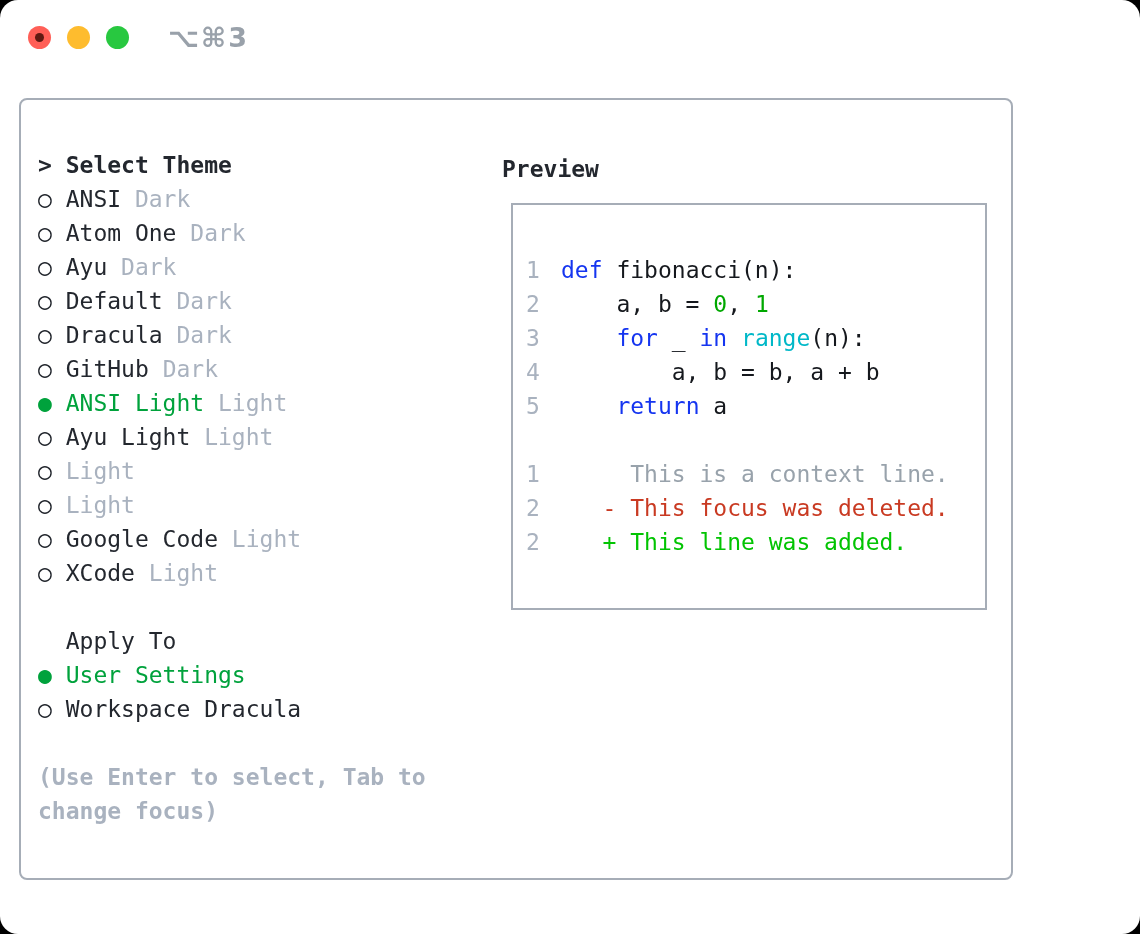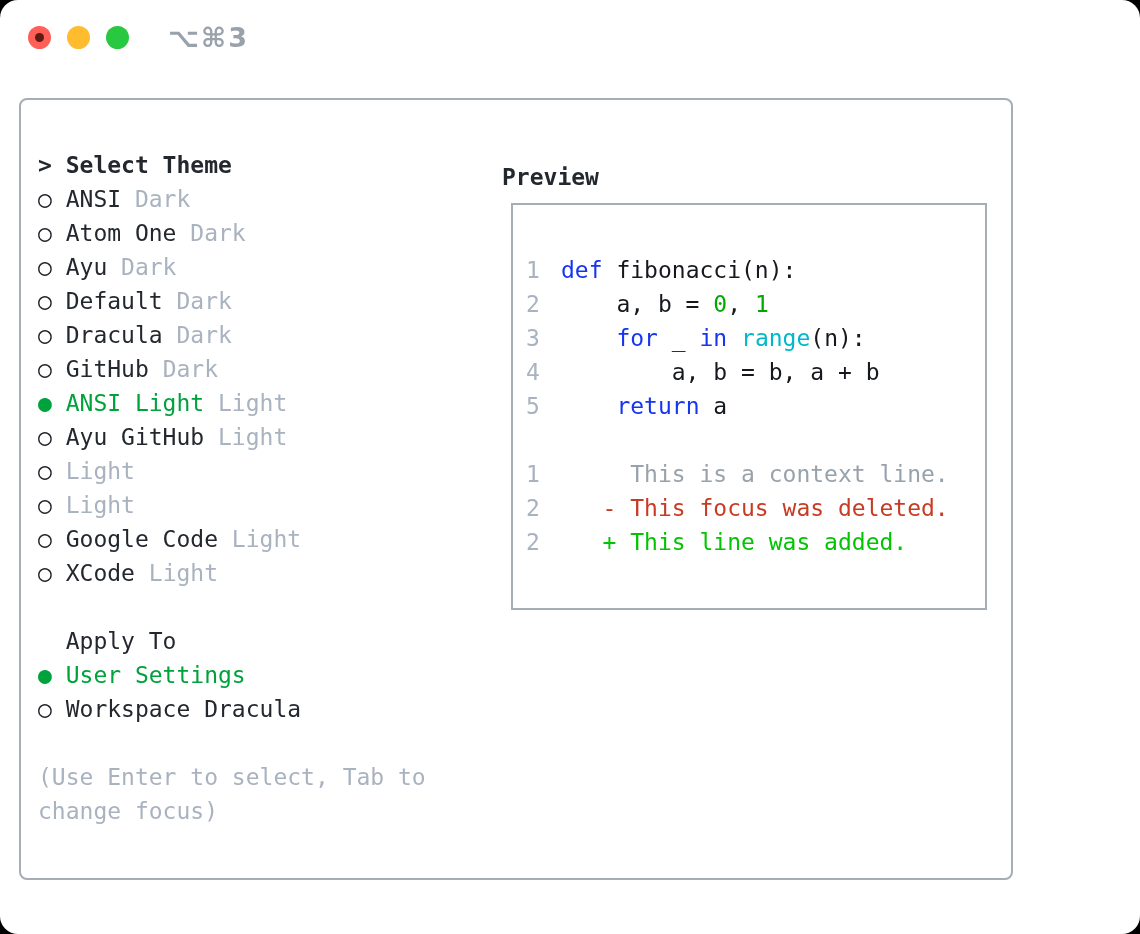--- a/index.html
+++ b/index.html
@@ -28,24 +28,24 @@
   }
   
   .theme-pane{position:absolute;left:17px;top:48px;font-size:23px;color:var(--text);}
   .row{display:flex;column-gap:1ch;white-space:pre;line-height:34px;height:34px;}
   .marker{width:1ch;flex:none;color:var(--text);}
   .heading .marker,.heading .name{font-weight:bold;}
   .name{color:var(--text);}
   .variant{color:var(--muted);}
   .row.selected .marker,.row.selected .name{color:var(--green);}
   .spacer{height:34px;}
-  .help{color:var(--muted);line-height:34px;height:34px;white-space:pre;}
+  .help{color:var(--muted);line-height:34px;height:34px;white-space:pre;font-weight:bold;}
   
   .preview-title{
-    position:absolute;left:481px;top:60px;font-size:23px;font-weight:bold;
+    position:absolute;left:481px;top:52px;font-size:23px;font-weight:bold;
     line-height:34px;color:var(--text);
   }
   .preview-box{
     position:absolute;left:490px;top:103px;width:476px;height:407px;
     border:2px solid var(--border);box-sizing:border-box;
     padding:48px 0 0 13px;overflow:hidden;
   }
   .codeline{display:flex;white-space:pre;line-height:34px;height:34px;font-size:23px;}
   .ln{width:35px;flex:none;color:var(--muted);}
   .plain{color:var(--code_text);}
@@ -105,21 +105,21 @@
         <span class="name">GitHub</span>
         <span class="variant">Dark</span>
       </div>
       <div class="row item selected">
         <span class="marker">●</span>
         <span class="name">ANSI Light</span>
         <span class="variant">Light</span>
       </div>
       <div class="row item">
         <span class="marker">○</span>
-        <span class="name">Ayu GitHub</span>
+        <span class="name">Ayu Light</span>
         <span class="variant">Light</span>
       </div>
       <div class="row item">
         <span class="marker">○</span>
         <span class="variant">Light</span>
       </div>
       <div class="row item">
         <span class="marker">○</span>
         <span class="variant">Light</span>
       </div>

